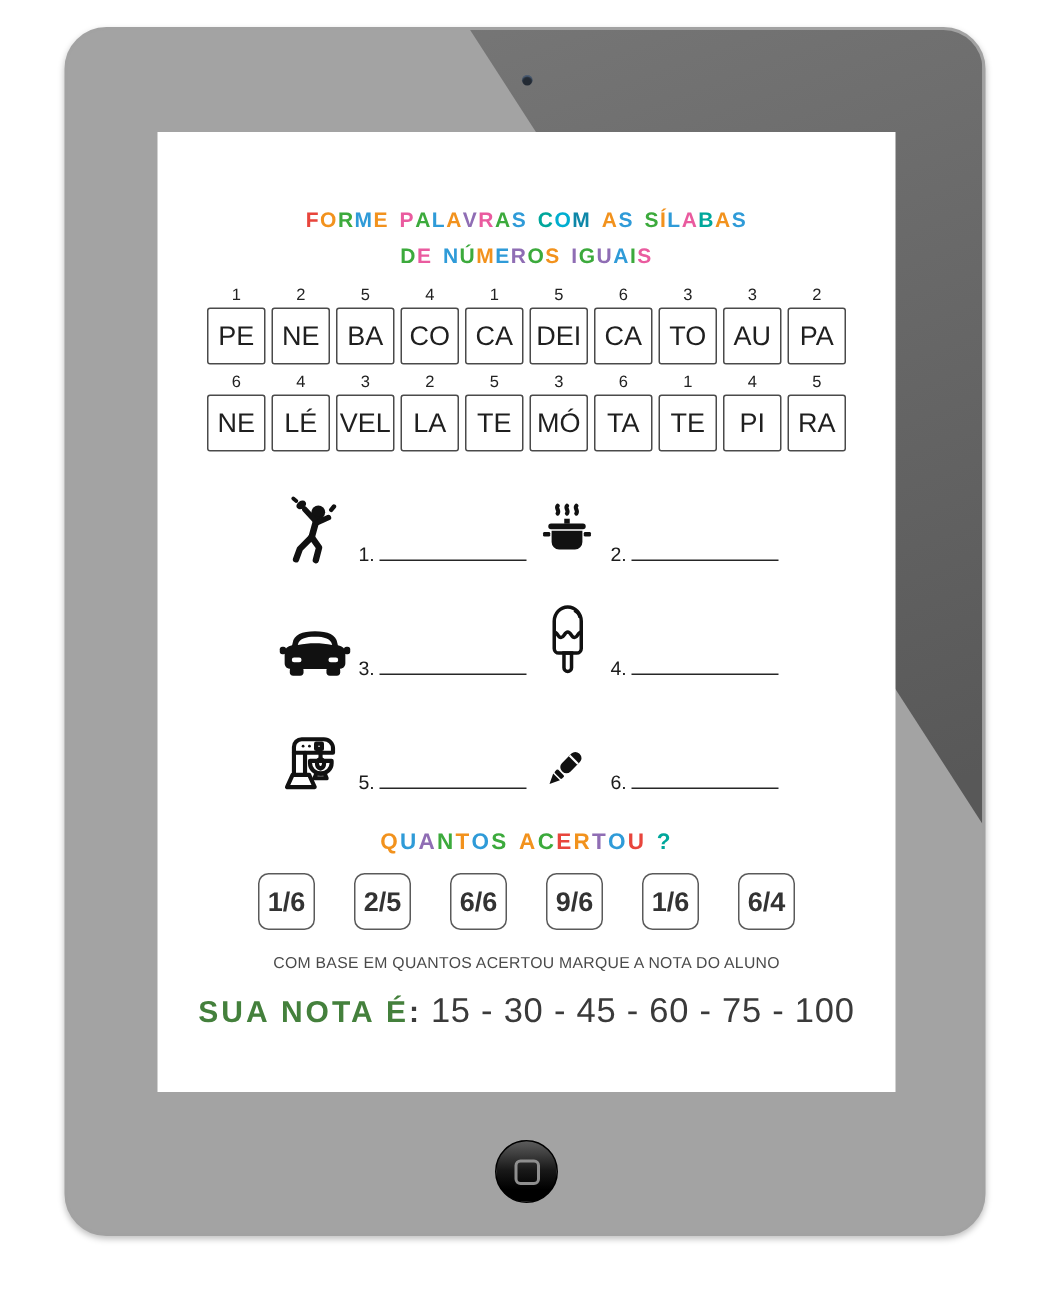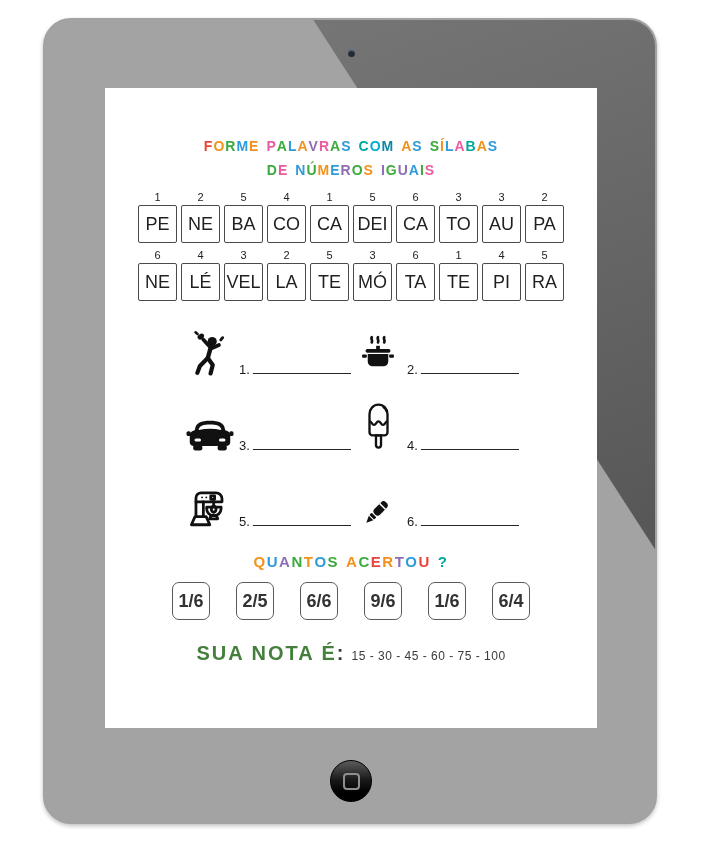--- a/index.html
+++ b/index.html
@@ -43,24 +43,24 @@
   .ans-num{font-size:13px;font-weight:500;color:#1c1c1c;line-height:1;margin:0 3px 3px 2px;}
   .ans-line{flex:1;border-bottom:1.4px solid #262626;margin-bottom:5px;}
   
   .score-heading{margin-top:22px;text-align:center;font-weight:bold;font-size:15px;letter-spacing:1.5px;}
   .score-row{margin-top:12px;display:flex;justify-content:center;gap:26px;}
   .score-box{width:36px;height:36px;border:1.5px solid #5a5a5a;border-radius:7px;
              display:flex;align-items:center;justify-content:center;
              font-size:18px;color:#333;cursor:pointer;font-weight:bold;}
   
   .caption{margin-top:16px;text-align:center;font-size:10.5px;color:#4a4a4a;letter-spacing:.2px;}
-  .grade{margin-top:22px;display:flex;justify-content:center;align-items:baseline;gap:8px;}
+  .grade{margin-top:12px;display:flex;justify-content:center;align-items:baseline;gap:8px;}
   .grade-label{font-weight:bold;font-size:20px;letter-spacing:2px;}
   .grade-colon{font-weight:bold;font-size:20px;color:#3a3a3a;margin-left:-8px;}
-  .grade-values{font-size:12px;color:#3a3a3a;letter-spacing:.5px;}
+  .grade-values{font-size:23px;color:#3a3a3a;letter-spacing:.5px;}
 </style>
 </head>
 <body>
 
 <div id="stage">
   <div class="tablet">
     <div class="gloss"></div>
     <div class="camera"></div>
 
     <div class="screen">
@@ -263,20 +263,21 @@
 
       <div class="score-row">
           <div class="score-box">1/6</div>
           <div class="score-box">2/5</div>
           <div class="score-box">6/6</div>
           <div class="score-box">9/6</div>
           <div class="score-box">1/6</div>
           <div class="score-box">6/4</div>
         </div>
 
+      <div class="caption">COM BASE EM QUANTOS ACERTOU MARQUE A NOTA DO ALUNO</div>
 
       <div class="grade">
         <span class="grade-label" id="grade-label" style="color: rgb(68, 128, 60);">SUA NOTA É</span>
           <span class="grade-colon">:</span>
         <span class="grade-values">15 - 30 - 45 - 60 - 75 - 100</span>
       </div>
 
     </div>
 
     <div class="home-btn">

